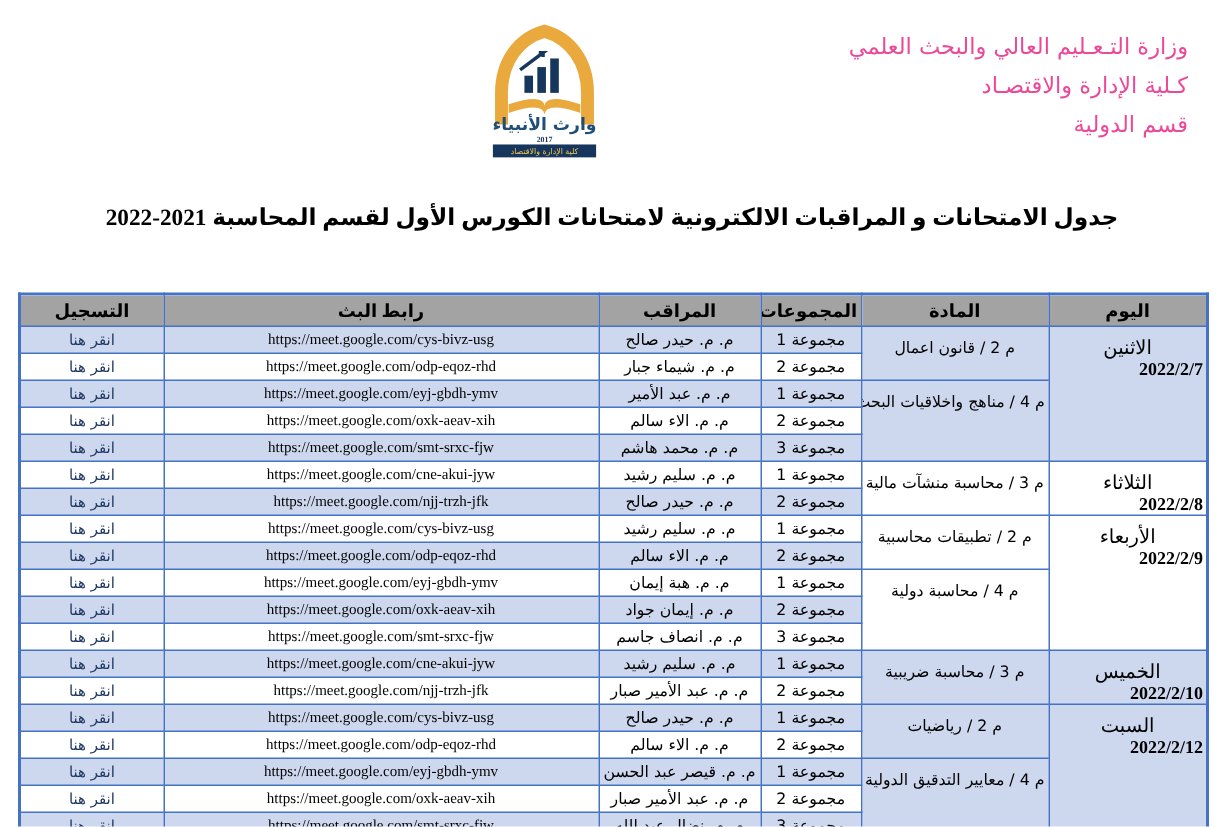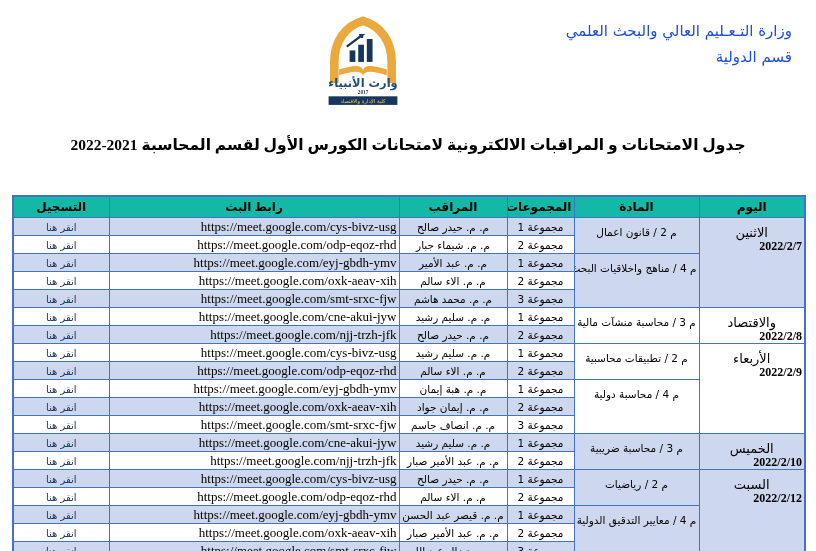--- a/index.html
+++ b/index.html
@@ -5,21 +5,21 @@
   html,body{margin:0;padding:0}
   body{
     width:816px;height:551px;position:relative;overflow:hidden;
     background:#ffffff;
     font-family:"DejaVu Sans",sans-serif;
   }
   
   .inst{
     position:absolute;top:18px;right:24px;
     direction:rtl;text-align:right;
-    color:#1d4ed8;font-size:15px;line-height:26px;
+    color:#ec4899;font-size:15px;line-height:26px;
   }
   
   .logo{position:absolute;left:320px;top:12px;width:86px;height:96px}
   
   .title{
     position:absolute;top:136px;left:0;width:100%;
     direction:rtl;text-align:center;
     font-family:"Liberation Serif","DejaVu Sans",serif;
     font-weight:bold;font-size:15.5px;color:#000;
   }
@@ -30,35 +30,34 @@
     border-collapse:collapse;table-layout:fixed;width:792px;direction:rtl;
     border:2px solid #4472C4;
   }
   th,td{
     border:1px solid #4472C4;
     padding:0 2px;text-align:center;vertical-align:middle;
     overflow:hidden;white-space:nowrap;
   }
   thead th{
     height:20px;font-weight:bold;font-size:12px;color:#000;
-    font-family:"Liberation Serif","DejaVu Sans",serif;background:#14b8a6;
+    font-family:"Liberation Serif","DejaVu Sans",serif;background:#a3a3a3;
   }
   tbody td{height:17px;font-size:10.5px;color:#000}
   .c-alt{background:#CDD8EE}
   .c-plain{background:#ffffff}
   td.day,td.subj{vertical-align:top;padding-top:8px;font-size:10.5px}
   .day-name{font-weight:normal;font-size:13px;line-height:13px}
   .day-date{
     font-weight:bold;font-size:12px;line-height:14px;
     font-family:"Liberation Serif",serif;direction:ltr;text-align:right;
   }
   td.url{
     direction:ltr;font-family:"Liberation Serif","DejaVu Sans",serif;
-    font-size:13px;
-    text-align:right;
+    font-size:10px;
   }
   td.reg a{color:#1F3864;text-decoration:none;font-size:10px;cursor:pointer}
 </style>
 </head>
 <body>
 
 <div class="logo">
   <svg viewBox="0 0 90 100" width="86" height="96">
 
     <path d="M15,74 L15,52 C15,30 27,14 45,9 C63,14 75,30 75,52 L75,74" fill="none" stroke="#E9A93C" stroke-width="9"></path>
@@ -75,20 +74,21 @@
 
     <text x="45" y="86" text-anchor="middle" font-size="5.5" font-weight="bold" fill="#17365D" font-family="Liberation Serif, serif">2017</text>
 
     <rect x="9" y="88" width="72" height="9" fill="#17365D"></rect>
     <text x="45" y="94.5" text-anchor="middle" font-size="5.5" fill="#F2C94C" font-family="DejaVu Sans, sans-serif">كلية الإدارة والاقتصاد</text>
   </svg>
 </div>
 
 <div class="inst">
   <div>وزارة التـعـليم العالي والبحث العلمي</div>
+  <div>كـلية الإدارة والاقتصـاد</div>
   <div>قسم الدولية</div>
 </div>
 
 <div class="title">
   <span>جدول الامتحانات و المراقبات الالكترونية لامتحانات الكورس الأول لقسم المحاسبة</span>
   <span class="years">2022-2021</span>
 </div>
 
 <div class="tbl-wrap">
   <table>
@@ -142,21 +142,21 @@
           <td class="reg c-plain"><a href="#">انقر هنا</a></td>
         </tr>
         <tr>
           <td class="ar c-alt">مجموعة 3</td>
           <td class="ar c-alt">م. م. محمد هاشم</td>
           <td class="url c-alt">https://meet.google.com/smt-srxc-fjw</td>
           <td class="reg c-alt"><a href="#">انقر هنا</a></td>
         </tr>
         <tr>
           <td rowspan="2" class="day c-plain">
-            <div class="day-name">والاقتصاد</div>
+            <div class="day-name">الثلاثاء</div>
             <div class="day-date">2022/2/8</div>
           </td>
           <td rowspan="2" class="subj c-plain">م 3 / محاسبة منشآت مالية</td>
           <td class="ar c-plain">مجموعة 1</td>
           <td class="ar c-plain">م. م. سليم رشيد</td>
           <td class="url c-plain">https://meet.google.com/cne-akui-jyw</td>
           <td class="reg c-plain"><a href="#">انقر هنا</a></td>
         </tr>
         <tr>
           <td class="ar c-alt">مجموعة 2</td>

